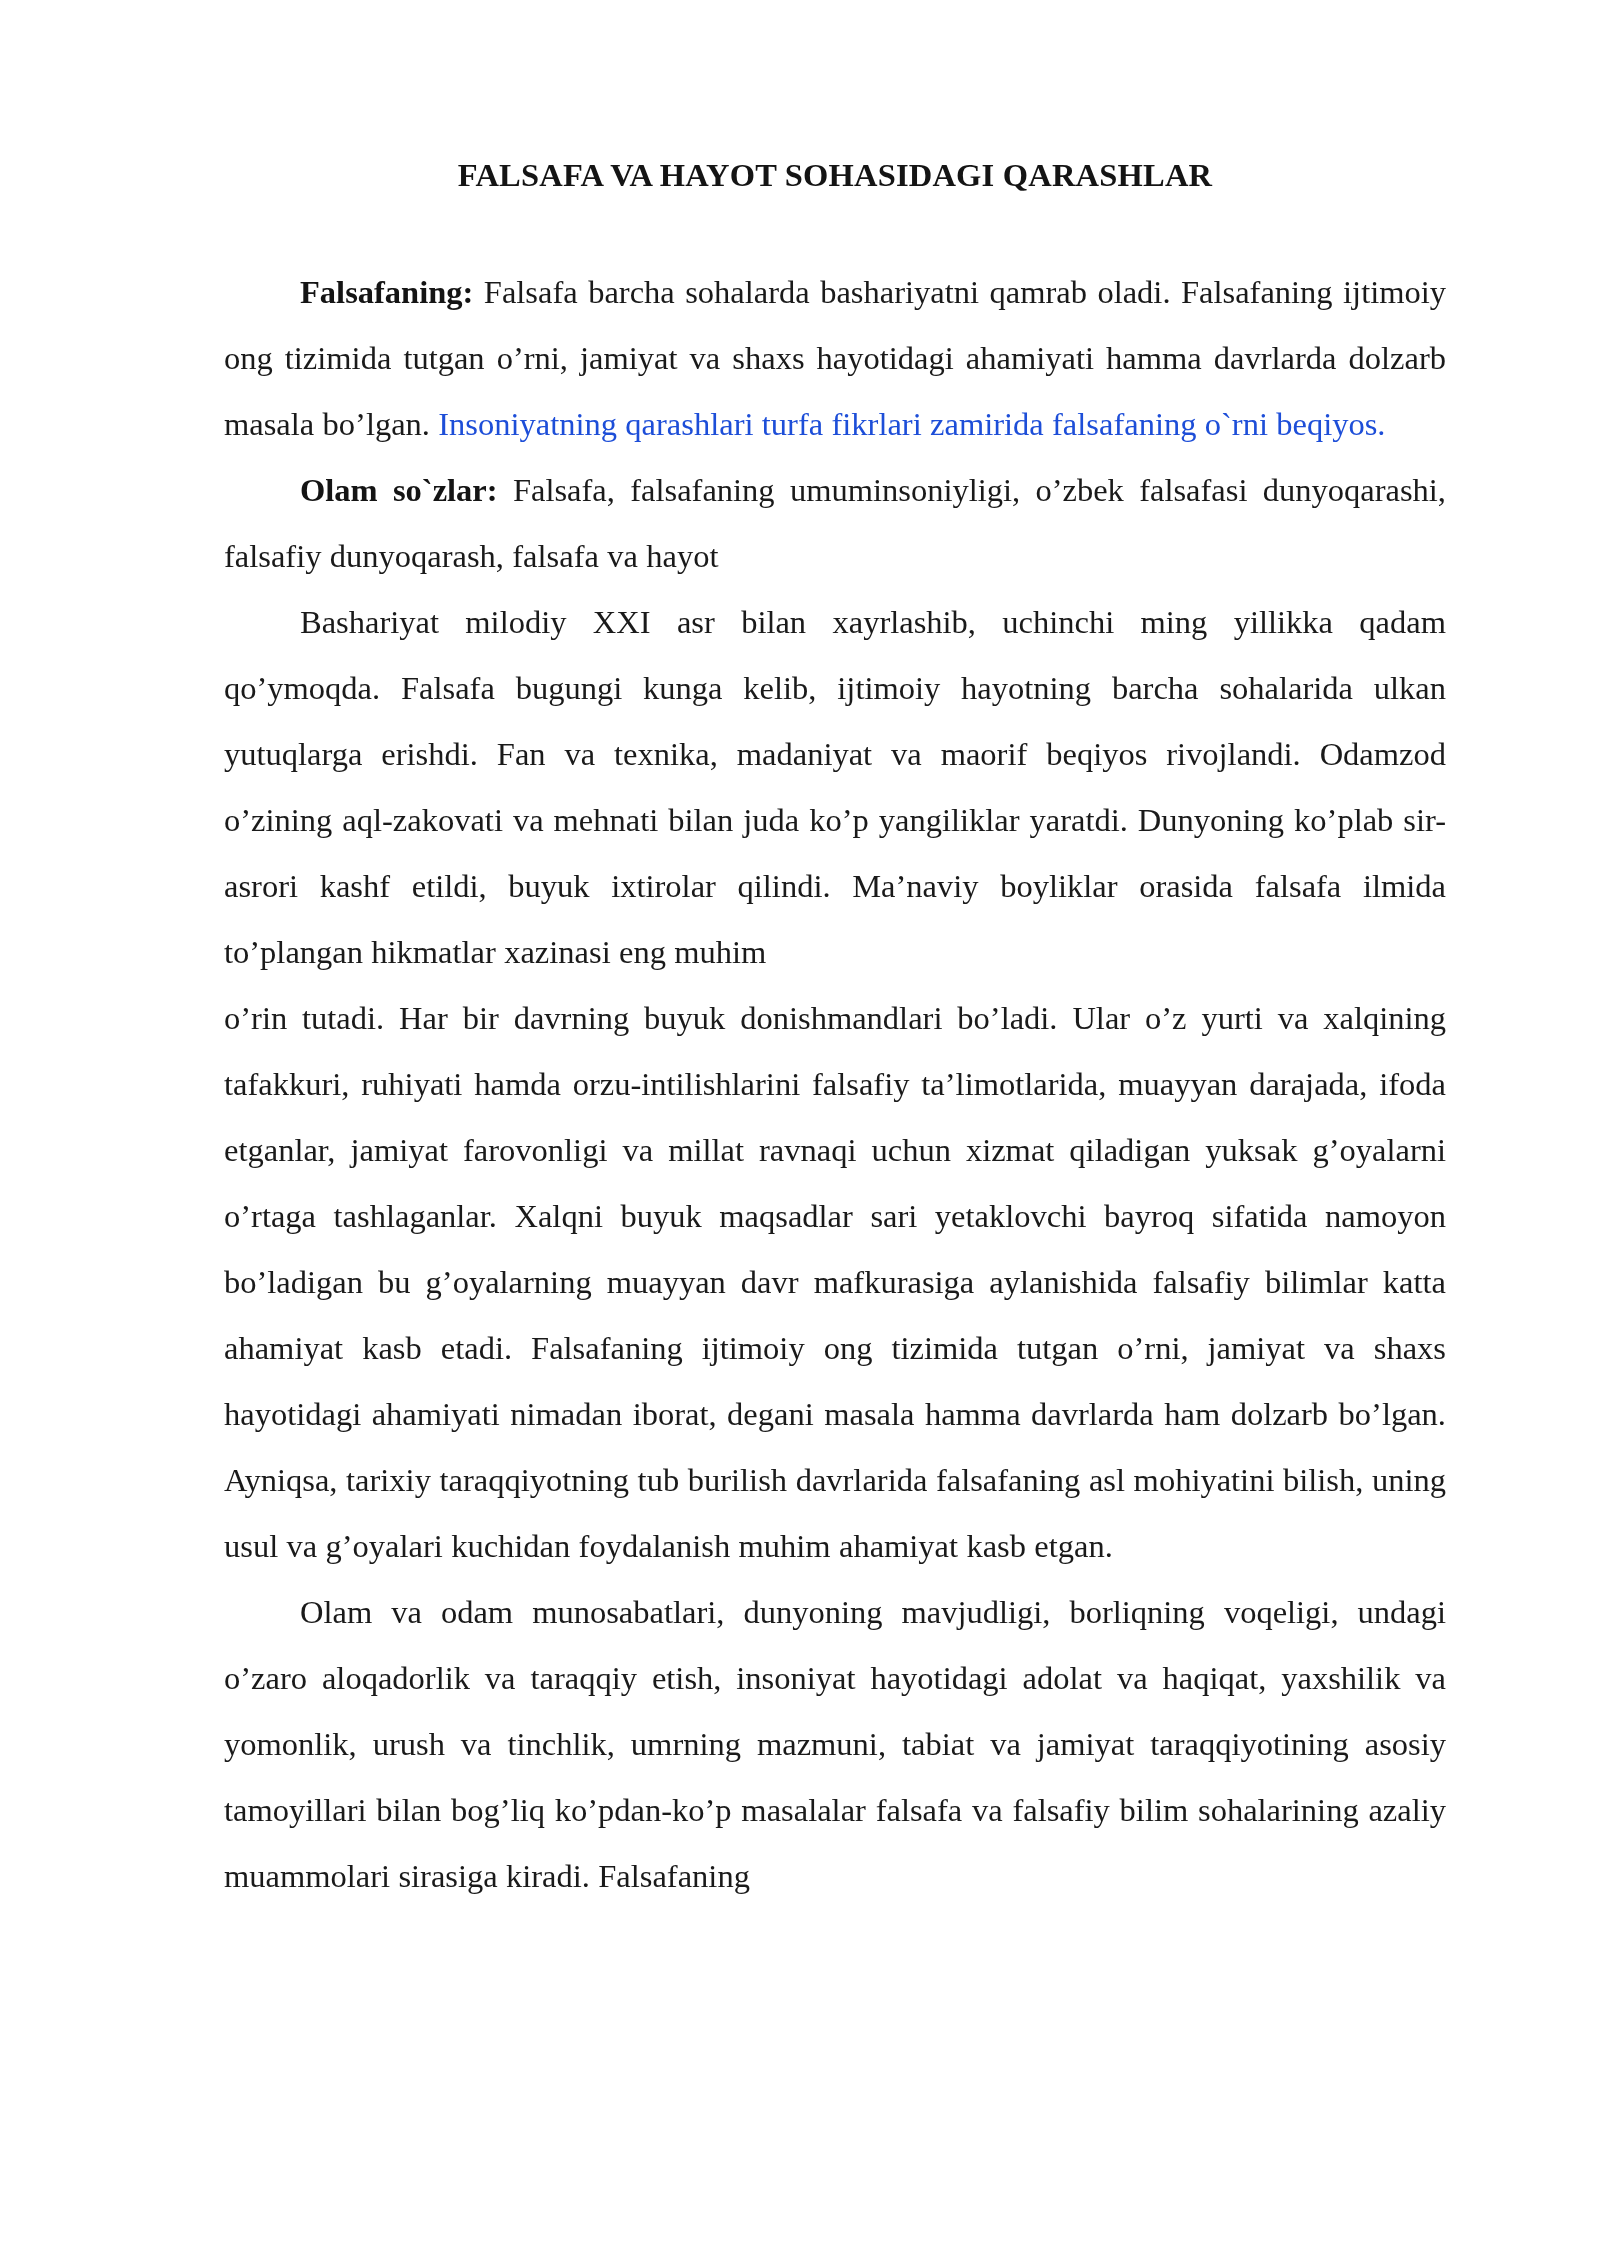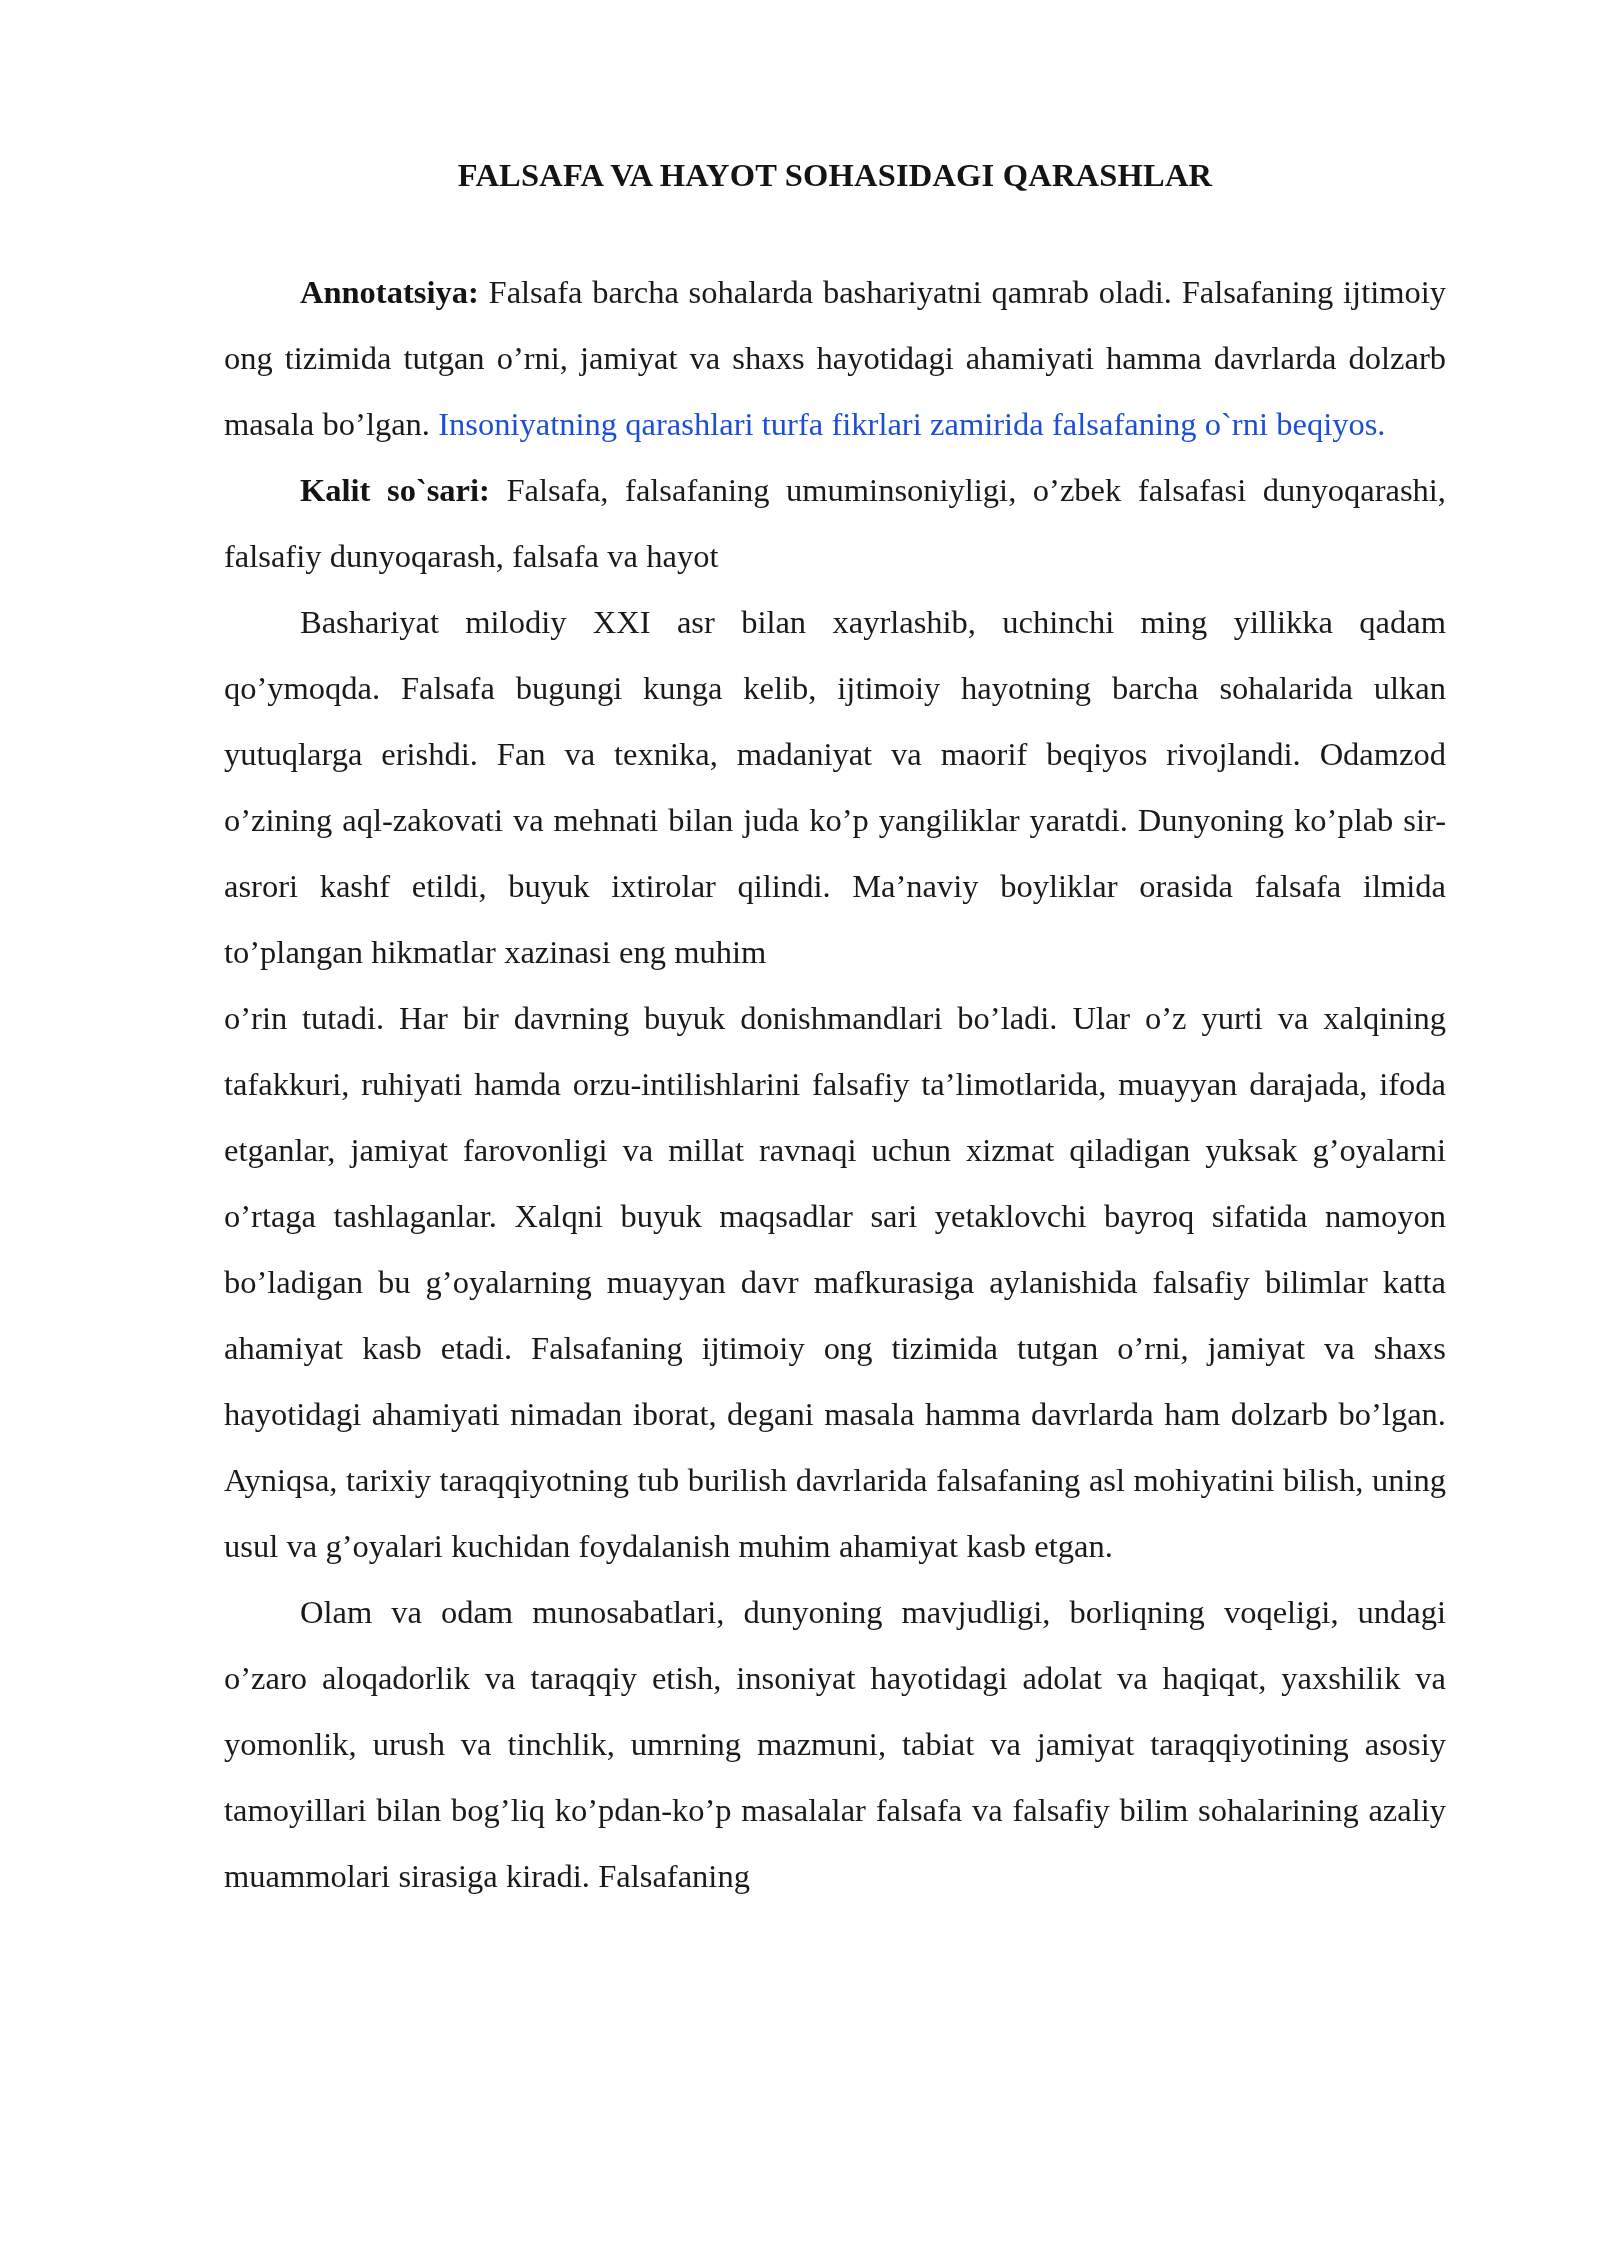--- a/index.html
+++ b/index.html
@@ -70,23 +70,23 @@
 </head>
 <body>
 
 <div class="page">
   <div class="content">
 
     <h1 class="doc-title"><span>FALSAFA VA HAYOT SOHASIDAGI QARASHLAR</span></h1>
 
     <div class="gap-title-annot"></div>
 
-    <p class="para indent"><span class="lead">Annotatsiya:</span><span> Falsafa barcha sohalarda bashariyatni qamrab oladi. Falsafaning ijtimoiy ong tizimida tutgan o’rni, jamiyat va shaxs hayotidagi ahamiyati hamma davrlarda dolzarb masala bo’lgan.</span><span class="muted"> Insoniyatning qarashlari turfa fikrlari zamirida falsafaning o`rni beqiyos.</span></p>
+    <p class="para indent"><span class="lead">Falsafaning:</span><span> Falsafa barcha sohalarda bashariyatni qamrab oladi. Falsafaning ijtimoiy ong tizimida tutgan o’rni, jamiyat va shaxs hayotidagi ahamiyati hamma davrlarda dolzarb masala bo’lgan.</span><span class="muted"> Insoniyatning qarashlari turfa fikrlari zamirida falsafaning o`rni beqiyos.</span></p>
 
-    <p class="para indent"><span class="lead">Kalit so`sari:</span><span> Falsafa, falsafaning umuminsoniyligi, o’zbek falsafasi dunyoqarashi, falsafiy dunyoqarash, falsafa va hayot</span></p>
+    <p class="para indent"><span class="lead">Olam so`zlar:</span><span> Falsafa, falsafaning umuminsoniyligi, o’zbek falsafasi dunyoqarashi, falsafiy dunyoqarash, falsafa va hayot</span></p>
 
     <p class="para indent">Bashariyat milodiy XXI asr bilan xayrlashib, uchinchi ming yillikka qadam qo’ymoqda. Falsafa bugungi kunga kelib, ijtimoiy hayotning barcha sohalarida ulkan yutuqlarga erishdi. Fan va texnika, madaniyat va maorif beqiyos rivojlandi. Odamzod o’zining aql-zakovati va mehnati bilan juda ko’p yangiliklar yaratdi. Dunyoning ko’plab sir-asrori kashf etildi, buyuk ixtirolar qilindi. Ma’naviy boyliklar orasida falsafa ilmida to’plangan hikmatlar xazinasi eng muhim</p>
 
     <p class="para noindent">o’rin tutadi. Har bir davrning buyuk donishmandlari bo’ladi. Ular o’z yurti va xalqining tafakkuri, ruhiyati hamda orzu-intilishlarini falsafiy ta’limotlarida, muayyan darajada, ifoda etganlar, jamiyat farovonligi va millat ravnaqi uchun xizmat qiladigan yuksak g’oyalarni o’rtaga tashlaganlar. Xalqni buyuk maqsadlar sari yetaklovchi bayroq sifatida namoyon bo’ladigan bu g’oyalarning muayyan davr mafkurasiga aylanishida falsafiy bilimlar katta ahamiyat kasb etadi. Falsafaning ijtimoiy ong tizimida tutgan o’rni, jamiyat va shaxs hayotidagi ahamiyati nimadan iborat, degani masala hamma davrlarda ham dolzarb bo’lgan. Ayniqsa, tarixiy taraqqiyotning tub burilish davrlarida falsafaning asl mohiyatini bilish, uning usul va g’oyalari kuchidan foydalanish muhim ahamiyat kasb etgan.</p>
 
     <p class="para indent tail-clip">Olam va odam munosabatlari, dunyoning mavjudligi, borliqning voqeligi, undagi o’zaro aloqadorlik va taraqqiy etish, insoniyat hayotidagi adolat va haqiqat, yaxshilik va yomonlik, urush va tinchlik, umrning mazmuni, tabiat va jamiyat taraqqiyotining asosiy tamoyillari bilan bog’liq ko’pdan-ko’p masalalar falsafa va falsafiy bilim sohalarining azaliy muammolari sirasiga kiradi. Falsafaning</p>
 
   </div>
 </div>
 

